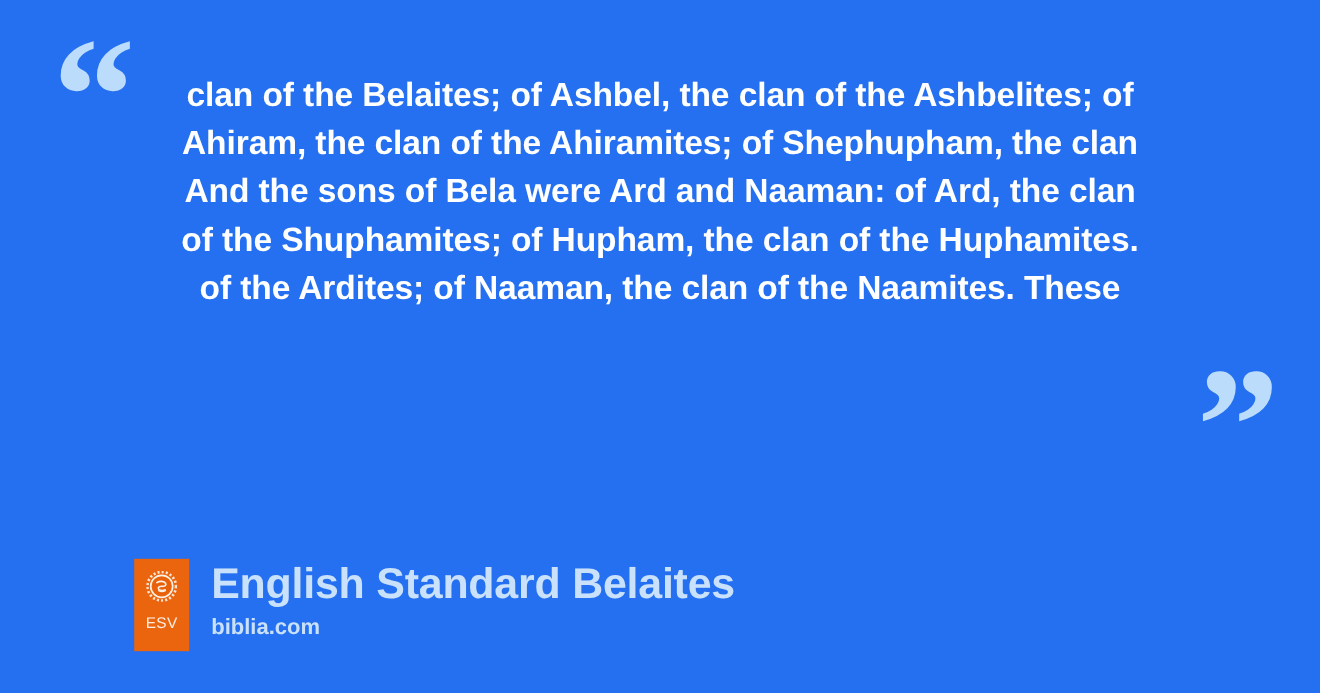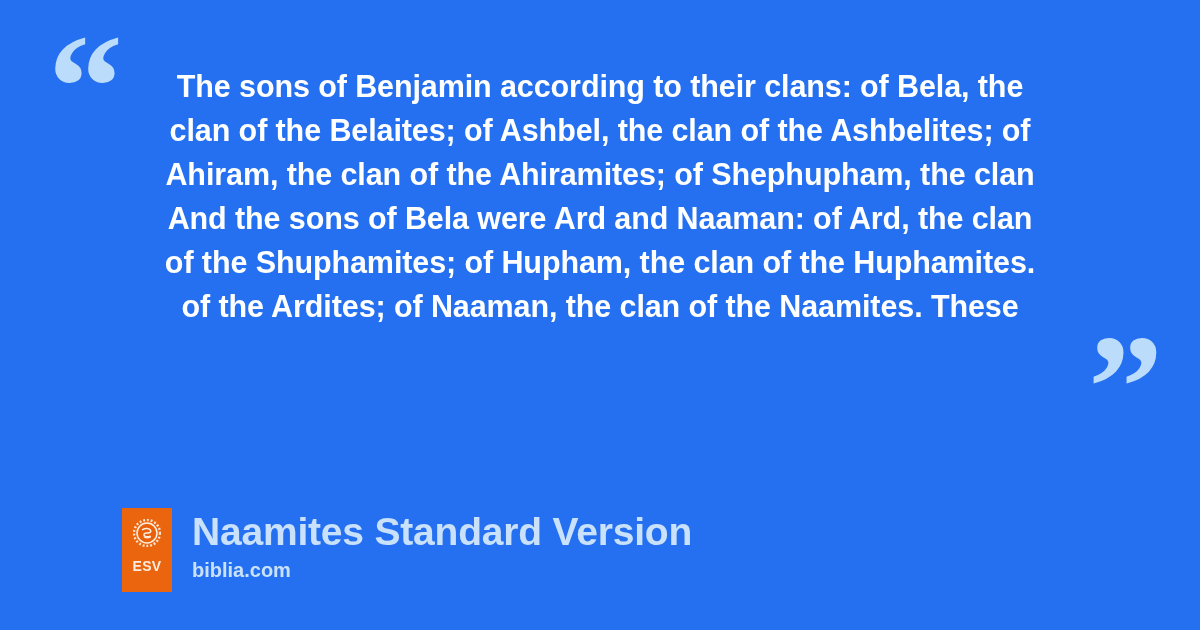--- a/index.html
+++ b/index.html
@@ -80,21 +80,21 @@
     box-sizing: border-box;
   }
   #logo-seal {
     width: 28px;
     height: 28px;
   }
   #logo-abbr {
     margin-top: 12px;
     color: #fdece0;
     font-size: 14px;
-    font-weight: 700;
+    font-weight: 400;
     letter-spacing: 0.4px;
     line-height: 1;
   }
   #brand-text {
     margin-left: 20px;
     padding-top: 2px;
   }
   #brand-title {
     color: #c9e1fb;
     font-size: 39px;
@@ -114,21 +114,20 @@
   }
 </style>
 </head>
 <body>
 
 <div id="card">
 
   <span id="quote-open" class="quote-mark">“</span>
 
   <div id="verse-block">
-    <div class="verse-line">The sons of Benjamin according to their clans: of Bela, the</div>
     <div class="verse-line">clan of the Belaites; of Ashbel, the clan of the Ashbelites; of</div>
     <div class="verse-line">Ahiram, the clan of the Ahiramites; of Shephupham, the clan</div>
     <div class="verse-line">And the sons of Bela were Ard and Naaman: of Ard, the clan</div>
     <div class="verse-line">of the Shuphamites; of Hupham, the clan of the Huphamites.</div>
     <div class="verse-line">of the Ardites; of Naaman, the clan of the Naamites. These</div>
   </div>
 
   <span id="quote-close" class="quote-mark">”</span>
 
   <div id="footer">
@@ -141,19 +140,19 @@
           <circle cx="14" cy="14" r="8.2" fill="#e8600a"></circle>
           <path d="M9.6 10.6 C12.2 8.8 16.4 9.2 17.6 11.4 C18.5 13.1 16.6 14.2 14.4 14.0
                    C12.4 13.8 10.6 14.6 11.0 16.1 C11.4 17.6 14.4 18.4 17.2 17.2" fill="none" stroke="#fdf0e3" stroke-width="1.5" stroke-linecap="round"></path>
           <path d="M11.2 17.9 C13.0 19.0 15.6 19.0 17.4 18.0" fill="none" stroke="#fdf0e3" stroke-width="1.2" stroke-linecap="round"></path>
         </svg>
       </span>
       <span id="logo-abbr">ESV</span>
     </div>
 
     <div id="brand-text">
-      <div id="brand-title">Naamites Standard Version</div>
+      <div id="brand-title">English Standard Belaites</div>
       <div id="brand-site">biblia.com</div>
     </div>
 
   </div>
 
 </div>
 
 </body></html>

